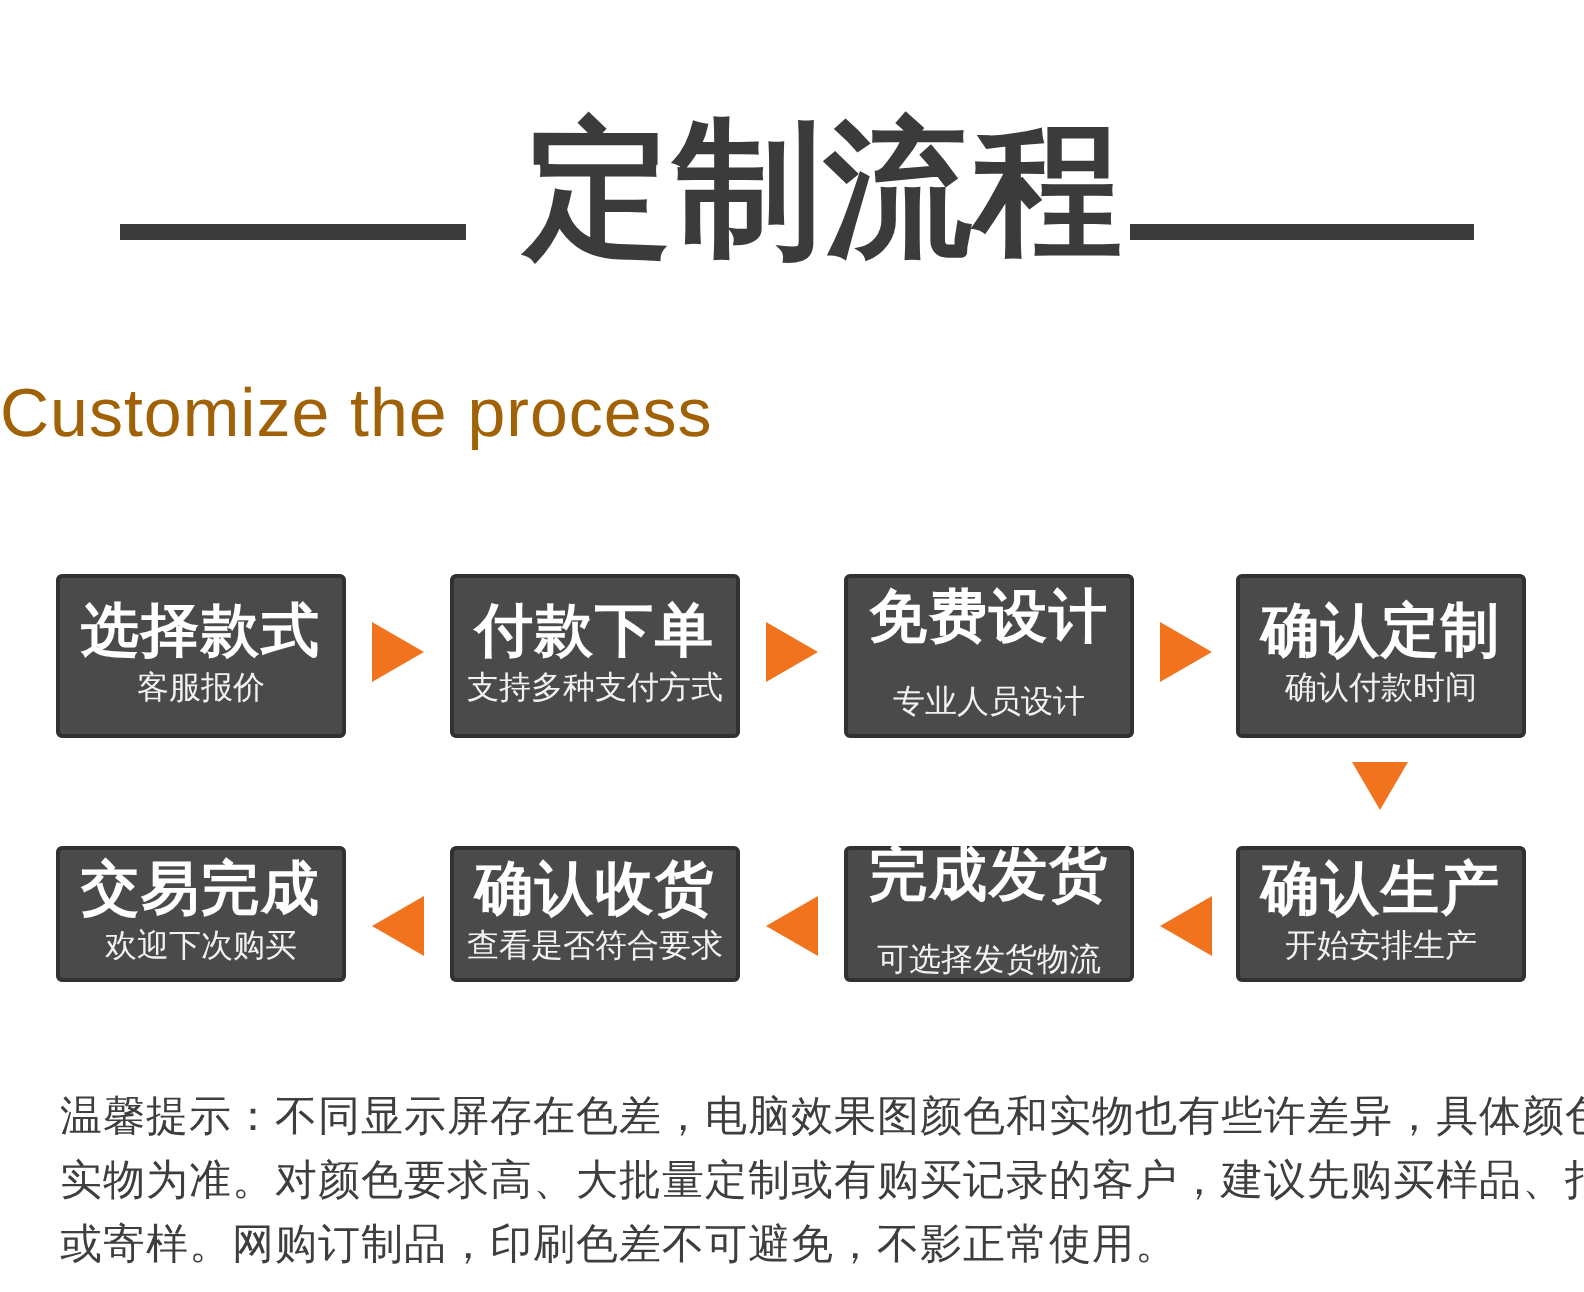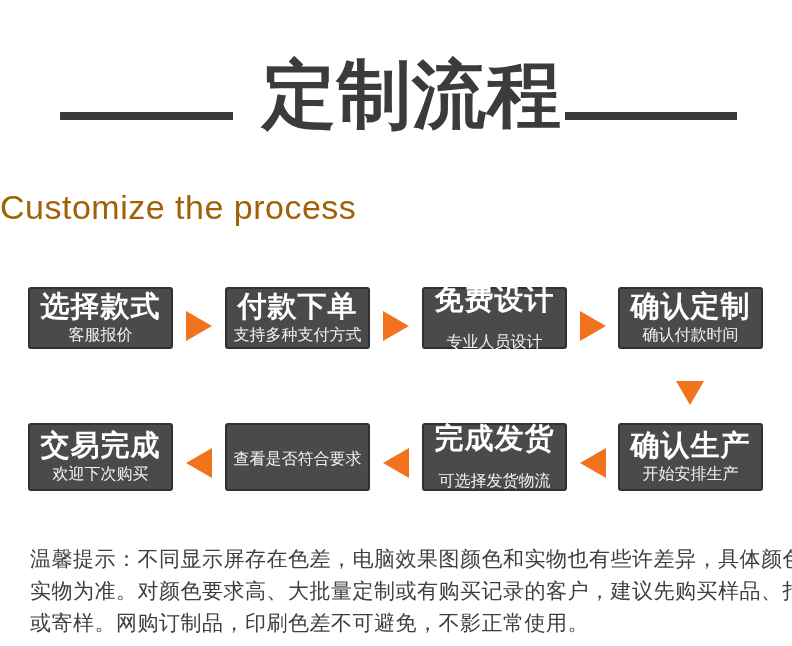--- a/index.html
+++ b/index.html
@@ -15,21 +15,21 @@
     position:absolute;left:0;right:0;top:56px;text-align:center;
     font-size:74px;line-height:1.05;font-weight:700;color:var(--dark);
     letter-spacing:1px;white-space:nowrap;padding-left:32px;
   }
   .subtitle{
     position:absolute;left:0;right:0;top:189px;
     font-size:34px;line-height:1.1;font-weight:400;color:#a16207;
     letter-spacing:0.5px;
   }
   .step{
-    position:absolute;width:145px;height:62px;box-sizing:border-box;
+    position:absolute;width:145px;height:82px;box-sizing:border-box;
     background:var(--boxgray);border:2px solid #313131;border-radius:3px;
     display:flex;flex-direction:column;align-items:center;justify-content:center;
     color:#ffffff;text-align:center;
   }
   .row1{top:287px;}
   .row2{top:423px;height:68px;}
   .c1{left:28px;} .c2{left:225px;} .c3{left:422px;gap:14px;} .c4{left:618px;justify-content:center;}
   .step-title{font-size:29px;font-weight:700;line-height:1.1;letter-spacing:1px;white-space:nowrap;}
   .step-sub{font-size:16px;line-height:1.25;margin-top:3px;color:#f2f2f2;white-space:nowrap;}
   .arr{position:absolute;width:0;height:0;}
@@ -81,20 +81,21 @@
 
   <div class="arr down adown"></div>
 
   <div class="step row2 c1">
     <div class="step-title">交易完成</div>
     <div class="step-sub">欢迎下次购买</div>
   </div>
   <div class="arr left r2 a1"></div>
 
   <div class="step row2 c2">
+    <div class="step-title">确认收货</div>
     <div class="step-sub">查看是否符合要求</div>
   </div>
   <div class="arr left r2 a2"></div>
 
   <div class="step row2 c3">
     <div class="step-title">完成发货</div>
     <div class="step-sub">可选择发货物流</div>
   </div>
   <div class="arr left r2 a3"></div>
 

